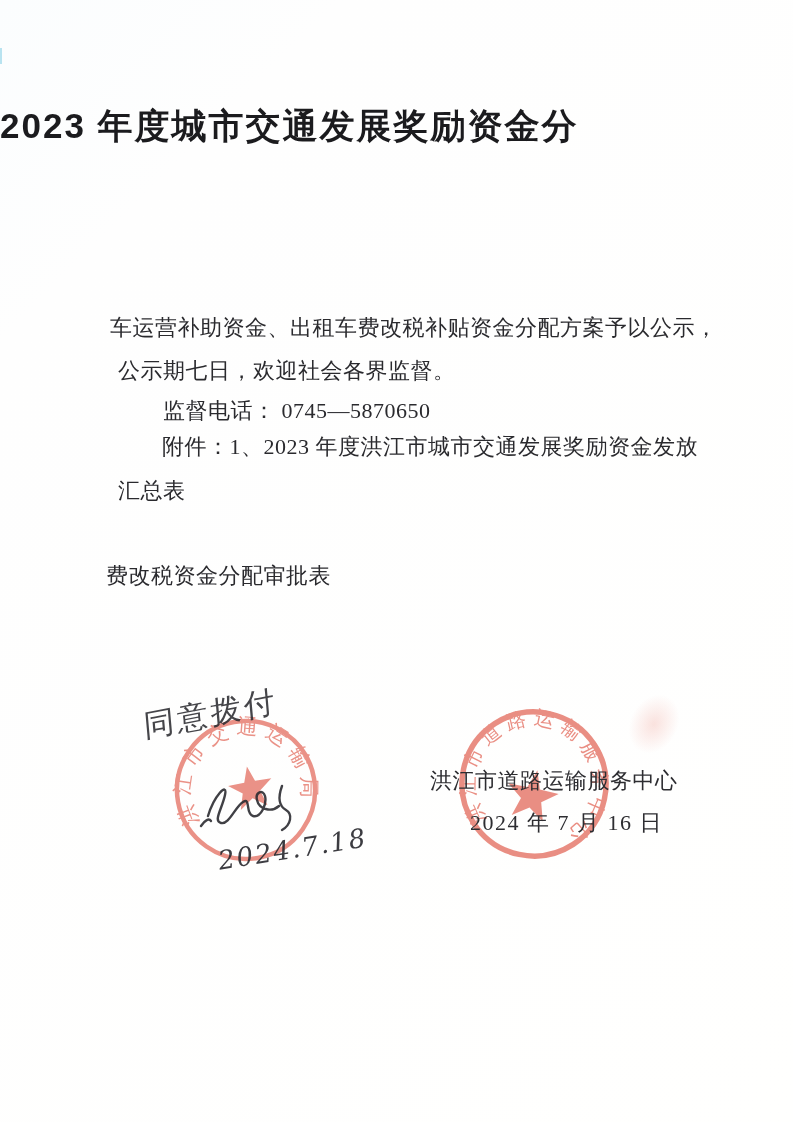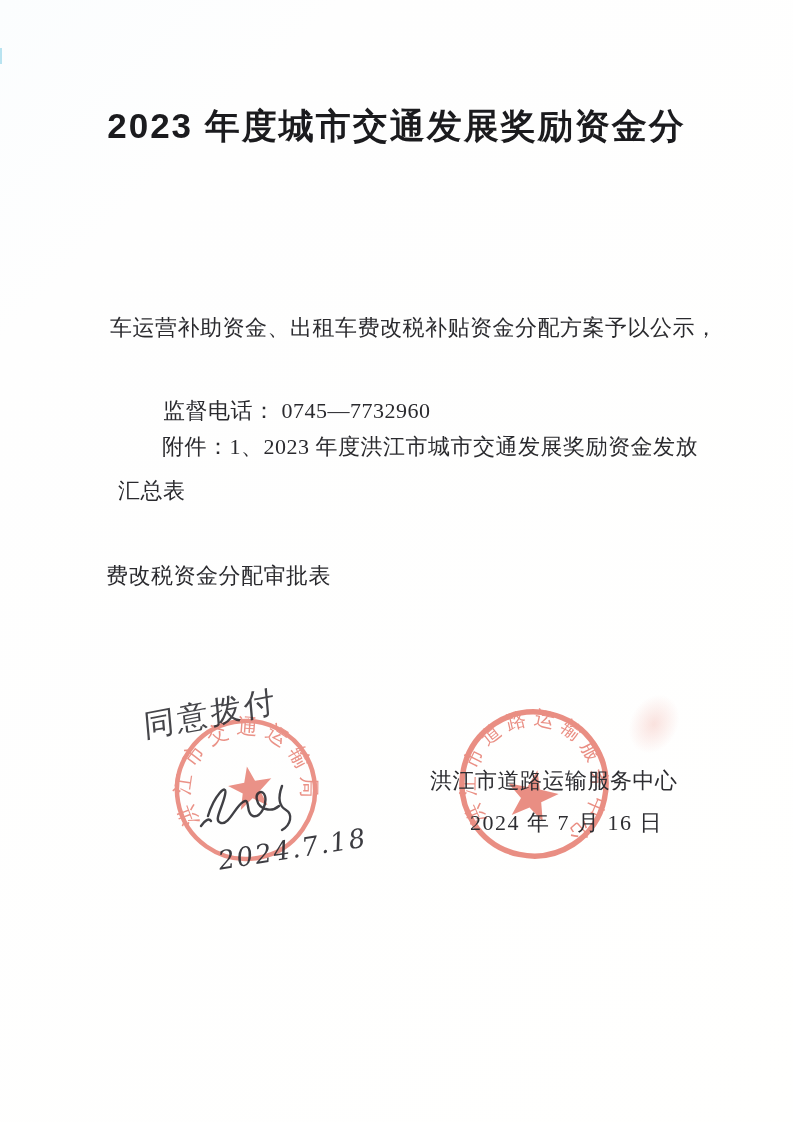--- a/index.html
+++ b/index.html
@@ -9,21 +9,21 @@
     font-family:"Liberation Serif", serif;
   }
   .page{position:absolute;inset:0;background:linear-gradient(135deg,#fbfdfe 0%, #fefefe 18%, #fffffe 100%);}
   
   .doc-line{
     position:absolute;white-space:pre;
     font-size:22px;color:#2a2a2e;letter-spacing:0.5px;
     font-family:"Liberation Serif", serif;
   }
   .title-line{
-    position:absolute;left:0;width:100%;text-align:center;white-space:pre;
+    position:absolute;left:0;width:100%;text-align:left;white-space:pre;
     font-family:"Liberation Sans", sans-serif;font-weight:700;
     font-size:35px;color:#1b1b1e;letter-spacing:2px;
   }
   .signoff-line{
     position:absolute;white-space:pre;
     font-size:22px;color:#2d2d31;
     font-family:"Liberation Serif", serif;
   }
   
   .hw{
@@ -49,22 +49,23 @@
 </head>
 <body>
 
 <div class="page">
 
   <div class="edge-artifact" style="left:0;top:48px;width:2px;height:16px;"></div>
 
   <div class="title-line" style="top:103px;">2023 年度城市交通发展奖励资金分</div>
 
   <div class="doc-line" style="left:110px;top:313px;">车运营补助资金、出租车费改税补贴资金分配方案予以公示，</div>
+  <div class="doc-line" style="left:118px;top:356px;">公示期七日，欢迎社会各界监督。</div>
 
-  <div class="doc-line" style="left:163px;top:396px;">监督电话： 0745—7732960</div>
+  <div class="doc-line" style="left:163px;top:396px;">监督电话： 0745—5870650</div>
 
   <div class="doc-line" style="left:162px;top:432px;">附件：1、2023 年度洪江市城市交通发展奖励资金发放</div>
   <div class="doc-line" style="left:118px;top:476px;">汇总表</div>
   <div class="doc-line" style="left:106px;top:561px;">费改税资金分配审批表</div>
 
   <svg class="stamp" style="left:168px;top:712px;" width="158" height="158" viewBox="0 0 158 158">
     <g opacity="0.66" transform="rotate(-10 78 78)">
       <circle cx="78" cy="78" r="69" fill="none" stroke-width="4.5" stroke="#e05a4a"></circle>
       <polygon transform="translate(83,78) scale(1.05)" points="0,-22 5.2,-7.1 20.9,-6.8 8.4,2.7 12.9,17.8 0,8.8 -12.9,17.8 -8.4,2.7 -20.9,-6.8 -5.2,-7.1" fill="#e05a4a"></polygon>
       <path id="leftArc" d="M 32.1 110.1 A 56 56 0 1 1 123.9 110.1" fill="none"></path>

